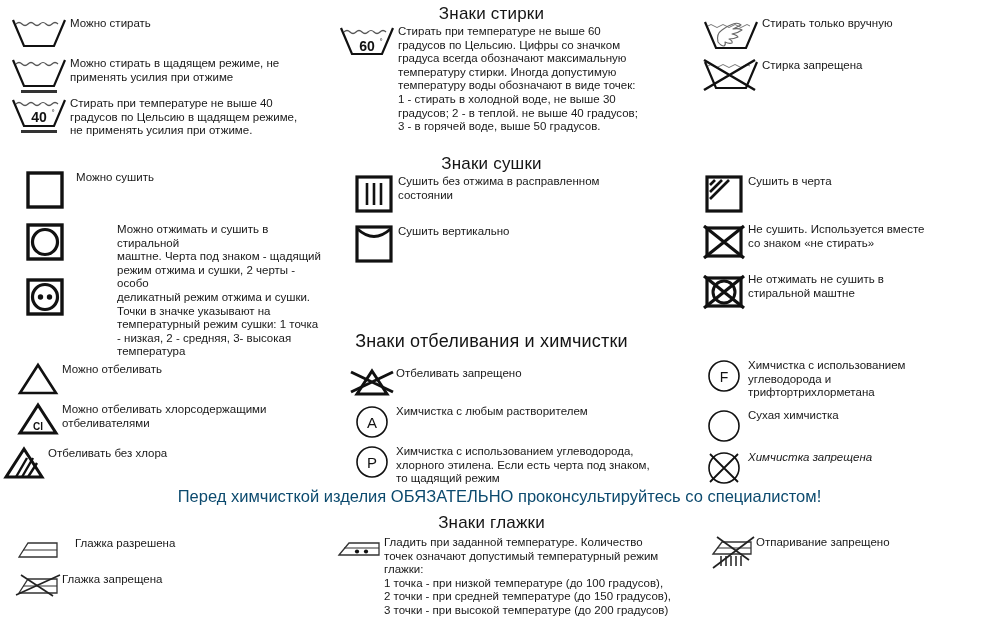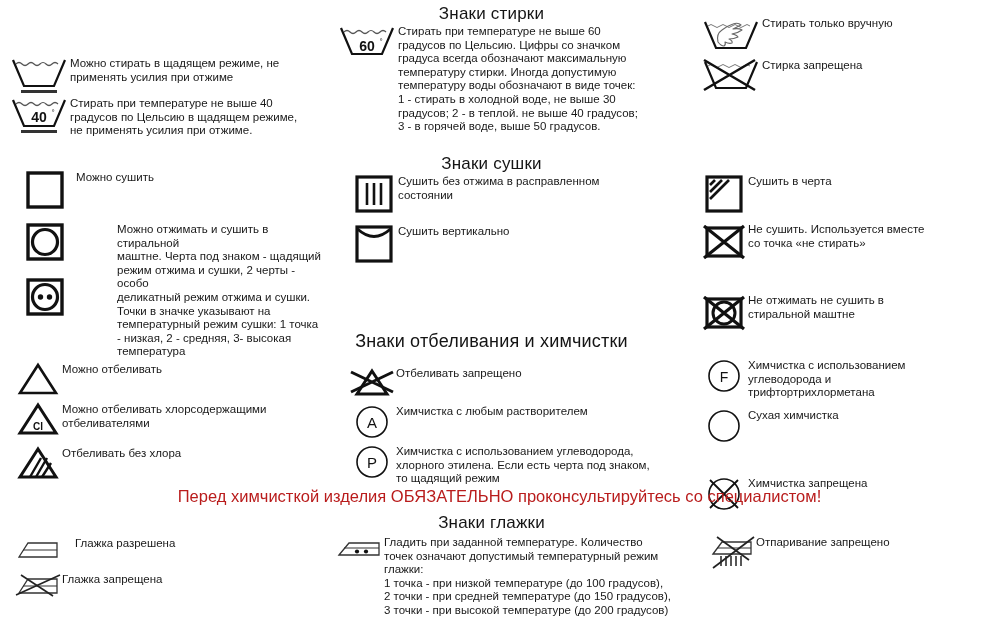--- a/index.html
+++ b/index.html
@@ -23,21 +23,21 @@
     font-size: 17px;
     color: #141414;
     letter-spacing: .2px;
     white-space: nowrap;
   }
   .warn-line {
     position: absolute;
     width: 100%;
     text-align: center;
     font-size: 16.5px;
-    color: #b91c1c;
+    color: #0c4a6e;
     white-space: nowrap;
     padding-left: 16px;
   }
 
   .row { position: absolute; display: flex; align-items: flex-start; }
   .ico {
     flex: 0 0 auto;
     width: 62px;
     display: flex;
     justify-content: center;
@@ -53,20 +53,29 @@
   }
   svg { display: block; overflow: visible; }
 </style>
 </head>
 <body>
 
 <div class="sheet">
 
   <div class="section-title" style="top:4px;">Знаки стирки</div>
 
+  <div class="row" style="left:8px; top:16px; width:310px;">
+    <div class="ico">
+      <svg width="58" height="34" viewBox="0 0 58 34">
+        <path d="M3 4 L14 30 L44 30 L55 4" fill="none" stroke="#111" stroke-width="2.2"></path>
+        <path d="M6 8 q3 -3 6 0 t6 0 t6 0 t6 0 t6 0 t6 0 t6 0" fill="none" stroke="#555" stroke-width="1.2"></path>
+      </svg>
+    </div>
+    <div class="txt">Можно стирать</div>
+  </div>
 
   <div class="row" style="left:8px; top:56px; width:310px;">
     <div class="ico">
       <svg width="58" height="40" viewBox="0 0 58 40">
         <path d="M3 4 L14 30 L44 30 L55 4" fill="none" stroke="#111" stroke-width="2.2"></path>
         <path d="M6 8 q3 -3 6 0 t6 0 t6 0 t6 0 t6 0 t6 0 t6 0" fill="none" stroke="#555" stroke-width="1.2"></path>
         <rect x="11" y="34" width="36" height="3" fill="#333"></rect>
       </svg>
     </div>
     <div class="txt">Можно стирать в щадящем режиме, не
@@ -196,24 +205,24 @@
   </div>
 
   <div class="row" style="left:700px; top:222px; width:280px;">
     <div class="ico narrow">
       <svg width="44" height="40" viewBox="0 0 44 40">
         <rect x="5" y="6" width="34" height="28" fill="none" stroke="#111" stroke-width="3.2"></rect>
         <path d="M2 4 L42 36 M42 4 L2 36" stroke="#111" stroke-width="3.2"></path>
       </svg>
     </div>
     <div class="txt">Не сушить. Используется вместе
-со точка «не стирать»</div>
-  </div>
-
-  <div class="row" style="left:700px; top:272px; width:280px;margin-top:21px;">
+со знаком «не стирать»</div>
+  </div>
+
+  <div class="row" style="left:700px; top:272px; width:280px;">
     <div class="ico narrow">
       <svg width="44" height="40" viewBox="0 0 44 40">
         <rect x="5" y="6" width="34" height="28" fill="none" stroke="#111" stroke-width="3.2"></rect>
         <circle cx="22" cy="20" r="11" fill="none" stroke="#111" stroke-width="3"></circle>
         <path d="M2 4 L42 36 M42 4 L2 36" stroke="#111" stroke-width="3.2"></path>
       </svg>
     </div>
     <div class="txt">Не отжимать не сушить в
 стиральной маштне</div>
   </div>
@@ -233,21 +242,21 @@
     <div class="ico narrow">
       <svg width="42" height="34" viewBox="0 0 42 34">
         <path d="M21 3 L39 31 L3 31 Z" fill="none" stroke="#111" stroke-width="3"></path>
         <text x="21" y="28" font-family="Liberation Sans, sans-serif" font-size="10" font-weight="bold" fill="#111" text-anchor="middle">Cl</text>
       </svg>
     </div>
     <div class="txt">Можно отбеливать хлорсодержащими
 отбеливателями</div>
   </div>
 
-  <div class="row" style="left:14px; top:446px; width:310px;">
+  <div class="row" style="left:0; top:446px; width:310px;">
     <div class="ico narrow">
       <svg width="42" height="34" viewBox="0 0 42 34">
         <path d="M21 3 L39 31 L3 31 Z" fill="none" stroke="#111" stroke-width="3"></path>
         <path d="M13 31 L24 12 M19 31 L30 12 M25 31 L34 17" stroke="#111" stroke-width="2.4"></path>
       </svg>
     </div>
     <div class="txt">Отбеливать без хлора</div>
   </div>
 
   <div class="row" style="left:348px; top:366px; width:310px;">
@@ -296,21 +305,21 @@
 
   <div class="row" style="left:700px; top:408px; width:280px;">
     <div class="ico narrow">
       <svg width="42" height="36" viewBox="0 0 42 36">
         <circle cx="21" cy="18" r="15" fill="none" stroke="#111" stroke-width="1.6"></circle>
       </svg>
     </div>
     <div class="txt">Сухая химчистка</div>
   </div>
 
-  <div class="row" style="left:700px; top:476px; width:280px;">
+  <div class="row" style="left:700px; top:450px; width:280px;font-style:italic;">
     <div class="ico narrow">
       <svg width="42" height="36" viewBox="0 0 42 36">
         <circle cx="21" cy="18" r="15" fill="none" stroke="#111" stroke-width="1.6"></circle>
         <path d="M7 4 L35 32 M35 4 L7 32" stroke="#111" stroke-width="1.8"></path>
       </svg>
     </div>
     <div class="txt">Химчистка запрещена</div>
   </div>
 
   <div class="warn-line" style="top:487px;">Перед химчисткой изделия ОБЯЗАТЕЛЬНО проконсультируйтесь со специалистом!</div>

